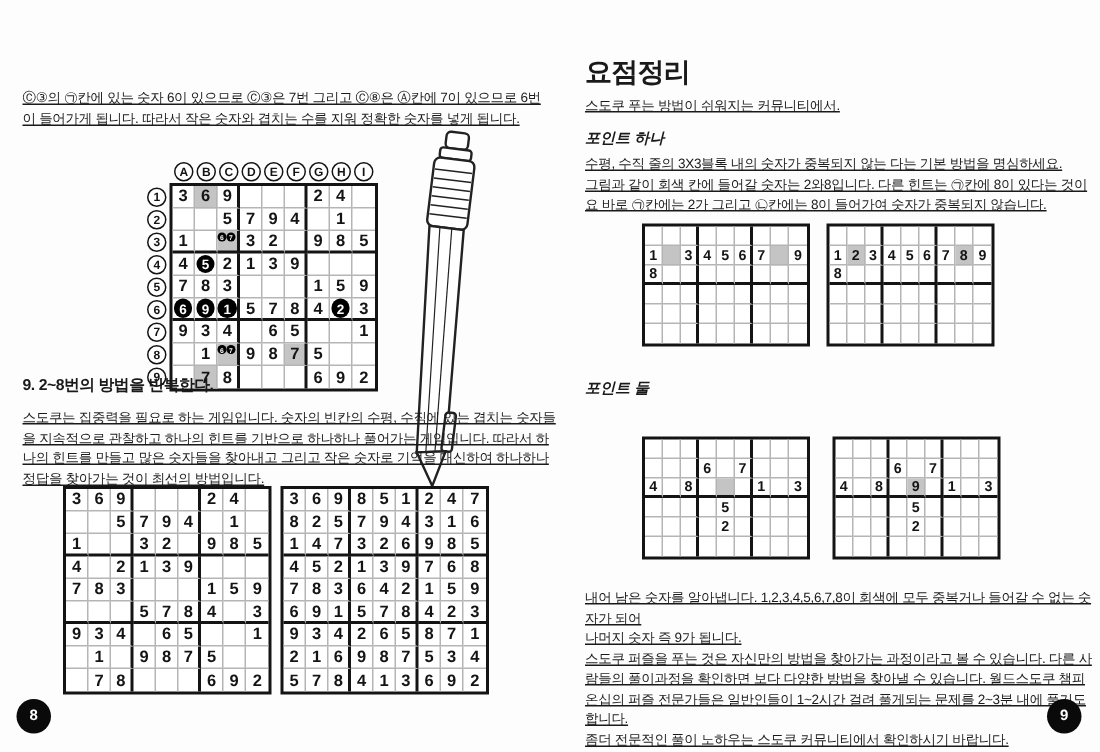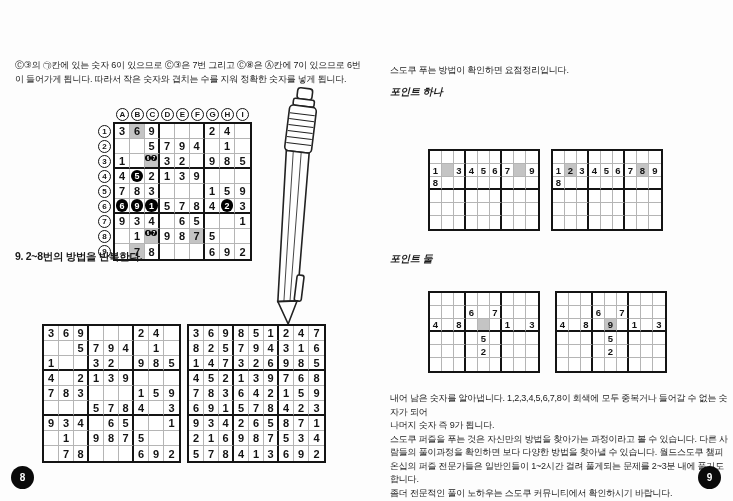--- a/index.html
+++ b/index.html
@@ -3,21 +3,21 @@
 <meta charset="utf-8">
 <style>
   * { margin:0; padding:0; box-sizing:border-box; }
   html,body { width:733px; height:501px; }
   body {
     position:relative; background:#fdfdfd; overflow:hidden;
     font-family:"Liberation Sans","DejaVu Sans",sans-serif; color:#1a1a1a;
   }
   .abs { position:absolute; }
   .h-sec { font-size:10.5px; font-weight:700; letter-spacing:-0.3px; }
-  .body-txt { font-size:9px; line-height:1.5; white-space:pre-line; letter-spacing:-0.2px; }
+  .body-txt { font-size:9px; line-height:1.5; white-space:pre-line; letter-spacing:-0.2px;text-decoration:underline; }
   .big-title { font-size:18px; font-weight:700; letter-spacing:-0.5px; }
   .point-head { font-size:10px; font-weight:700;font-style:italic; }
 
   
   .sudoku { display:grid; border:2px solid #141414; background:#fff; width:max-content; }
   .g15 { grid-template-columns:repeat(9,15px); }
   .g12 { grid-template-columns:repeat(9,12px); }
   .sudoku .cell {
     display:flex; align-items:center; justify-content:center;
     border-right:1px solid #b5b5b5; border-bottom:1px solid #b5b5b5;
@@ -204,20 +204,21 @@
         <line x1="44" y1="66" x2="51" y2="215" stroke-width="0.8"></line>
         <rect x="55" y="188" width="7" height="26" rx="2"></rect>
         <polygon points="39,217 58,214 52,238"></polygon>
         <line x1="52" y1="238" x2="51" y2="246" stroke-width="2"></line>
       </g>
     </svg>
   </div>
 
   <div class="abs h-sec" style="left:15px;top:250px;width:352px;">9. 2~8번의 방법을 반복한다.</div>
 
+  <div class="abs body-txt" style="left:15px;top:272px;width:356px;">스도쿠는 집중력을 필요로 하는 게임입니다. 숫자의 빈칸의 수평, 수직에 있는 겹치는 숫자들을 지속적으로 관찰하고 하나의 힌트를 기반으로 하나하나 풀어가는 게임입니다. 따라서 하나의 힌트를 만들고 많은 숫자들을 찾아내고 그리고 작은 숫자로 기억을 대신하여 하나하나 정답을 찾아가는 것이 최선의 방법입니다.</div>
 
   <div class="abs sudoku g15" style="left:42px;top:324px;">
       <div class="cell">3</div>
       <div class="cell">6</div>
       <div class="cell br3">9</div>
       <div class="cell"></div>
       <div class="cell"></div>
       <div class="cell br3"></div>
       <div class="cell">2</div>
       <div class="cell">4</div>
@@ -378,25 +379,28 @@
       <div class="cell" style="border-bottom: none;">6</div>
       <div class="cell" style="border-bottom: none;">9</div>
       <div class="cell" style="border-right: none; border-bottom: none;">2</div>
     </div>
 
   <div class="abs page-badge" style="left:11px;top:466px;">8</div>
 </div>
 
 <div class="abs" style="left:375px;top:0;width:358px;height:501px;">
 
-
-  <div class="abs body-txt" style="left:15px;top:64px;width:340px;">스도쿠 푸는 방법이 확인하면 요점정리입니다.</div>
+  <div class="abs big-title" style="left:15px;top:36px;">요점정리</div>
+
+  <div class="abs body-txt" style="left:15px;top:64px;width:340px;">스도쿠 푸는 방법이 쉬워지는 커뮤니티에서.</div>
 
   <div class="abs point-head" style="left:15px;top:85px;">포인트 하나</div>
 
+  <div class="abs body-txt" style="left:15px;top:103px;width:342px;">수평, 수직 줄의 3X3블록 내의 숫자가 중복되지 않는 다는 기본 방법을 명심하세요.
+그림과 같이 회색 칸에 들어갈 숫자는 2와8입니다. 다른 힌트는 ㉠칸에 8이 있다는 것이요 바로 ㉠칸에는 2가 그리고 ㉡칸에는 8이 들어가여 숫자가 중복되지 않습니다.</div>
 
   <div class="abs sudoku g12" style="left:53px;top:149px;">
       <div class="cell"></div>
       <div class="cell"></div>
       <div class="cell br3"></div>
       <div class="cell"></div>
       <div class="cell"></div>
       <div class="cell br3"></div>
       <div class="cell"></div>
       <div class="cell"></div>

